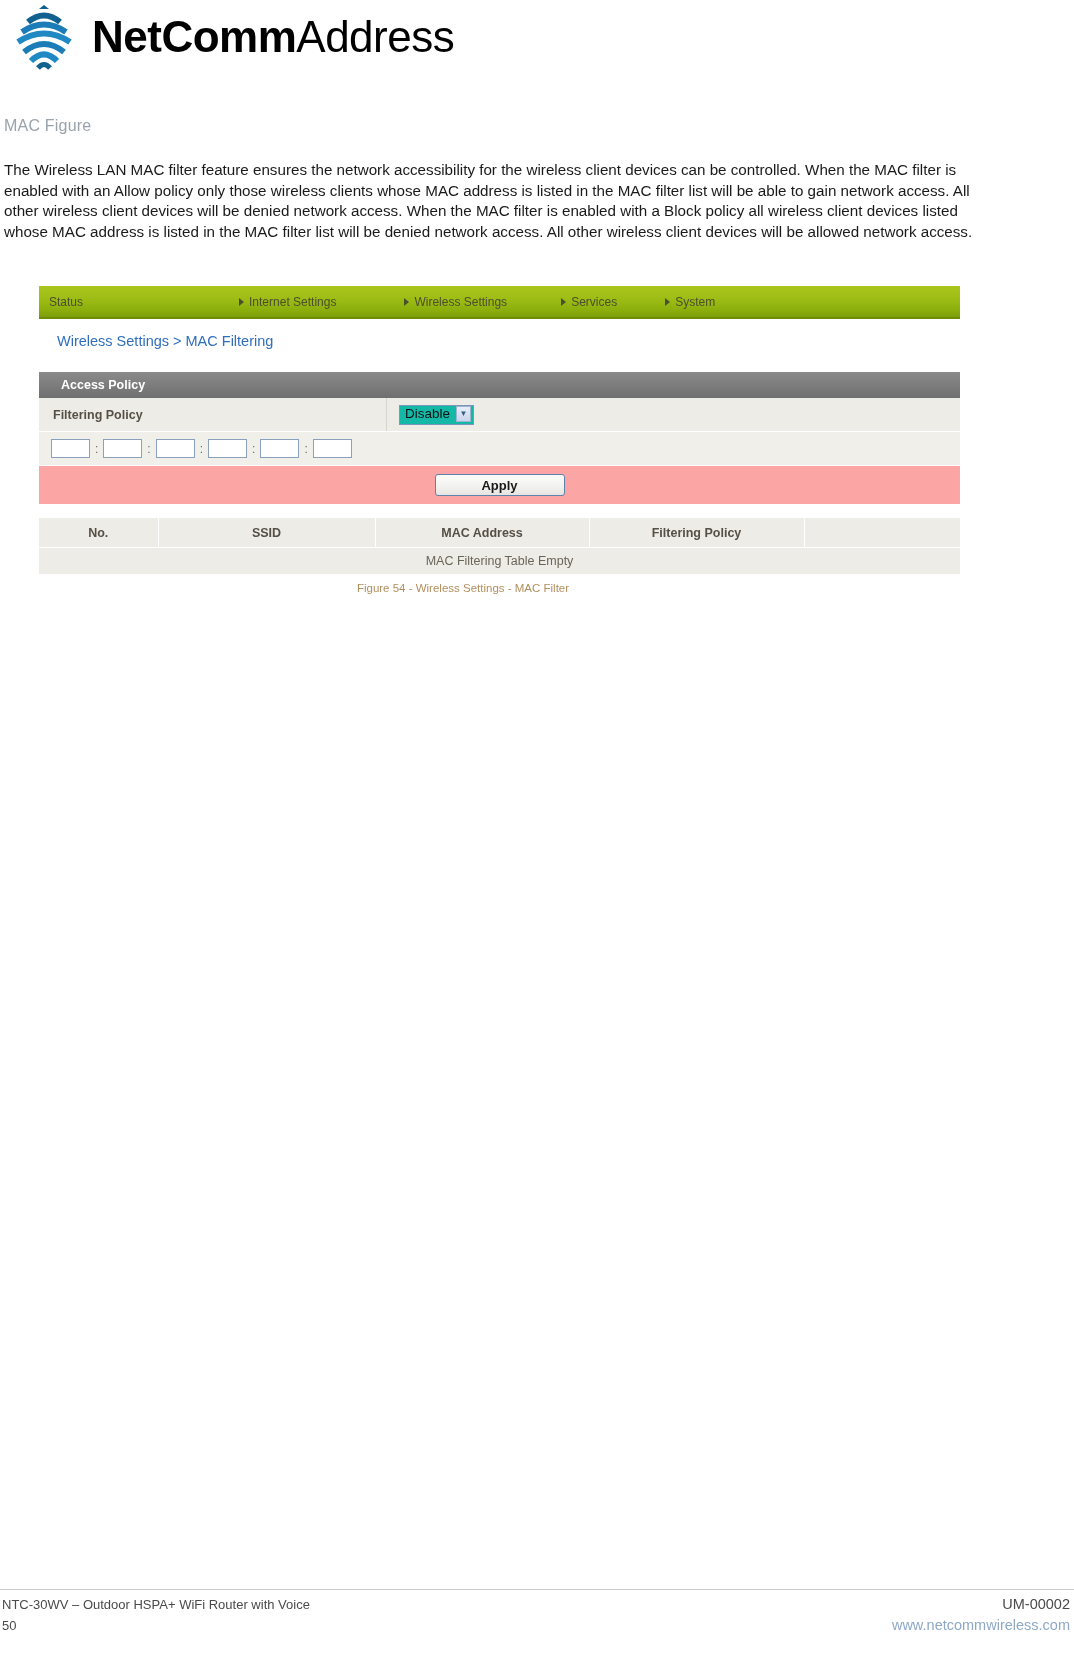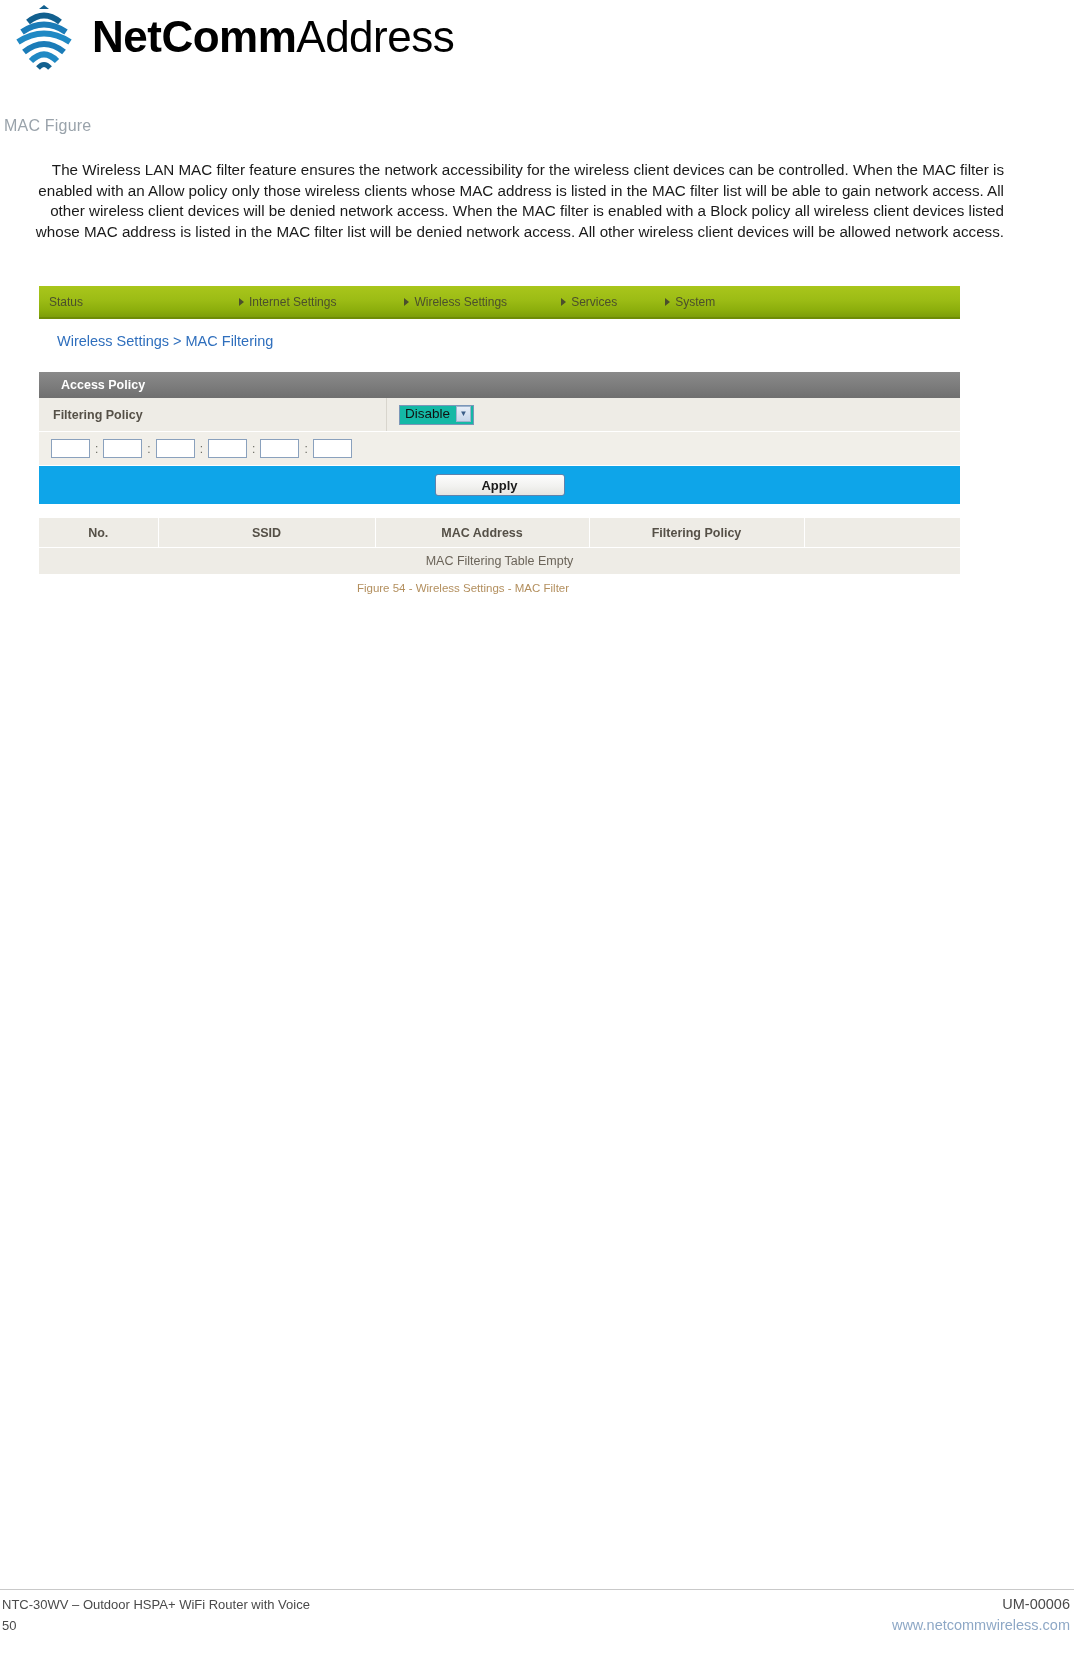--- a/index.html
+++ b/index.html
@@ -51,21 +51,21 @@
 
   
   .body-para {
     position: absolute;
     left: 4px;
     top: 160px;
     width: 1000px;
     font-size: 15.2px;
     line-height: 20.5px;
     color: #1a1a1a;
-    text-align: right;
+    text-align: left;
   }
 
   
   .figure {
     position: absolute;
     left: 39px;
     top: 286px;
     width: 921px;
   }
 
@@ -192,21 +192,21 @@
   }
   .mac-colon {
     font-size: 12px;
     color: #6b6b63;
     padding: 0 5px;
     line-height: 1;
   }
 
   
   .apply-row {
-    background: #0ea5e9;
+    background: #fca5a5;
     height: 38px;
     display: flex;
     align-items: center;
     justify-content: center;
   }
   .apply-btn {
     width: 130px;
     height: 22px;
     border: 1px solid #5f82ad;
     border-radius: 3px;
@@ -400,15 +400,15 @@
 
   <div class="fig-caption">Figure 54 - Wireless Settings - MAC Filter</div>
 </div>
 
 <div class="footer-rule"></div>
 <div class="footer-left">
   <div>NTC-30WV – Outdoor HSPA+ WiFi Router with Voice</div>
   <div>50</div>
 </div>
 <div class="footer-right">
-  <div class="um">UM-00006</div>
+  <div class="um">UM-00002</div>
   <div class="url">www.netcommwireless.com</div>
 </div>
 
 </body></html>

